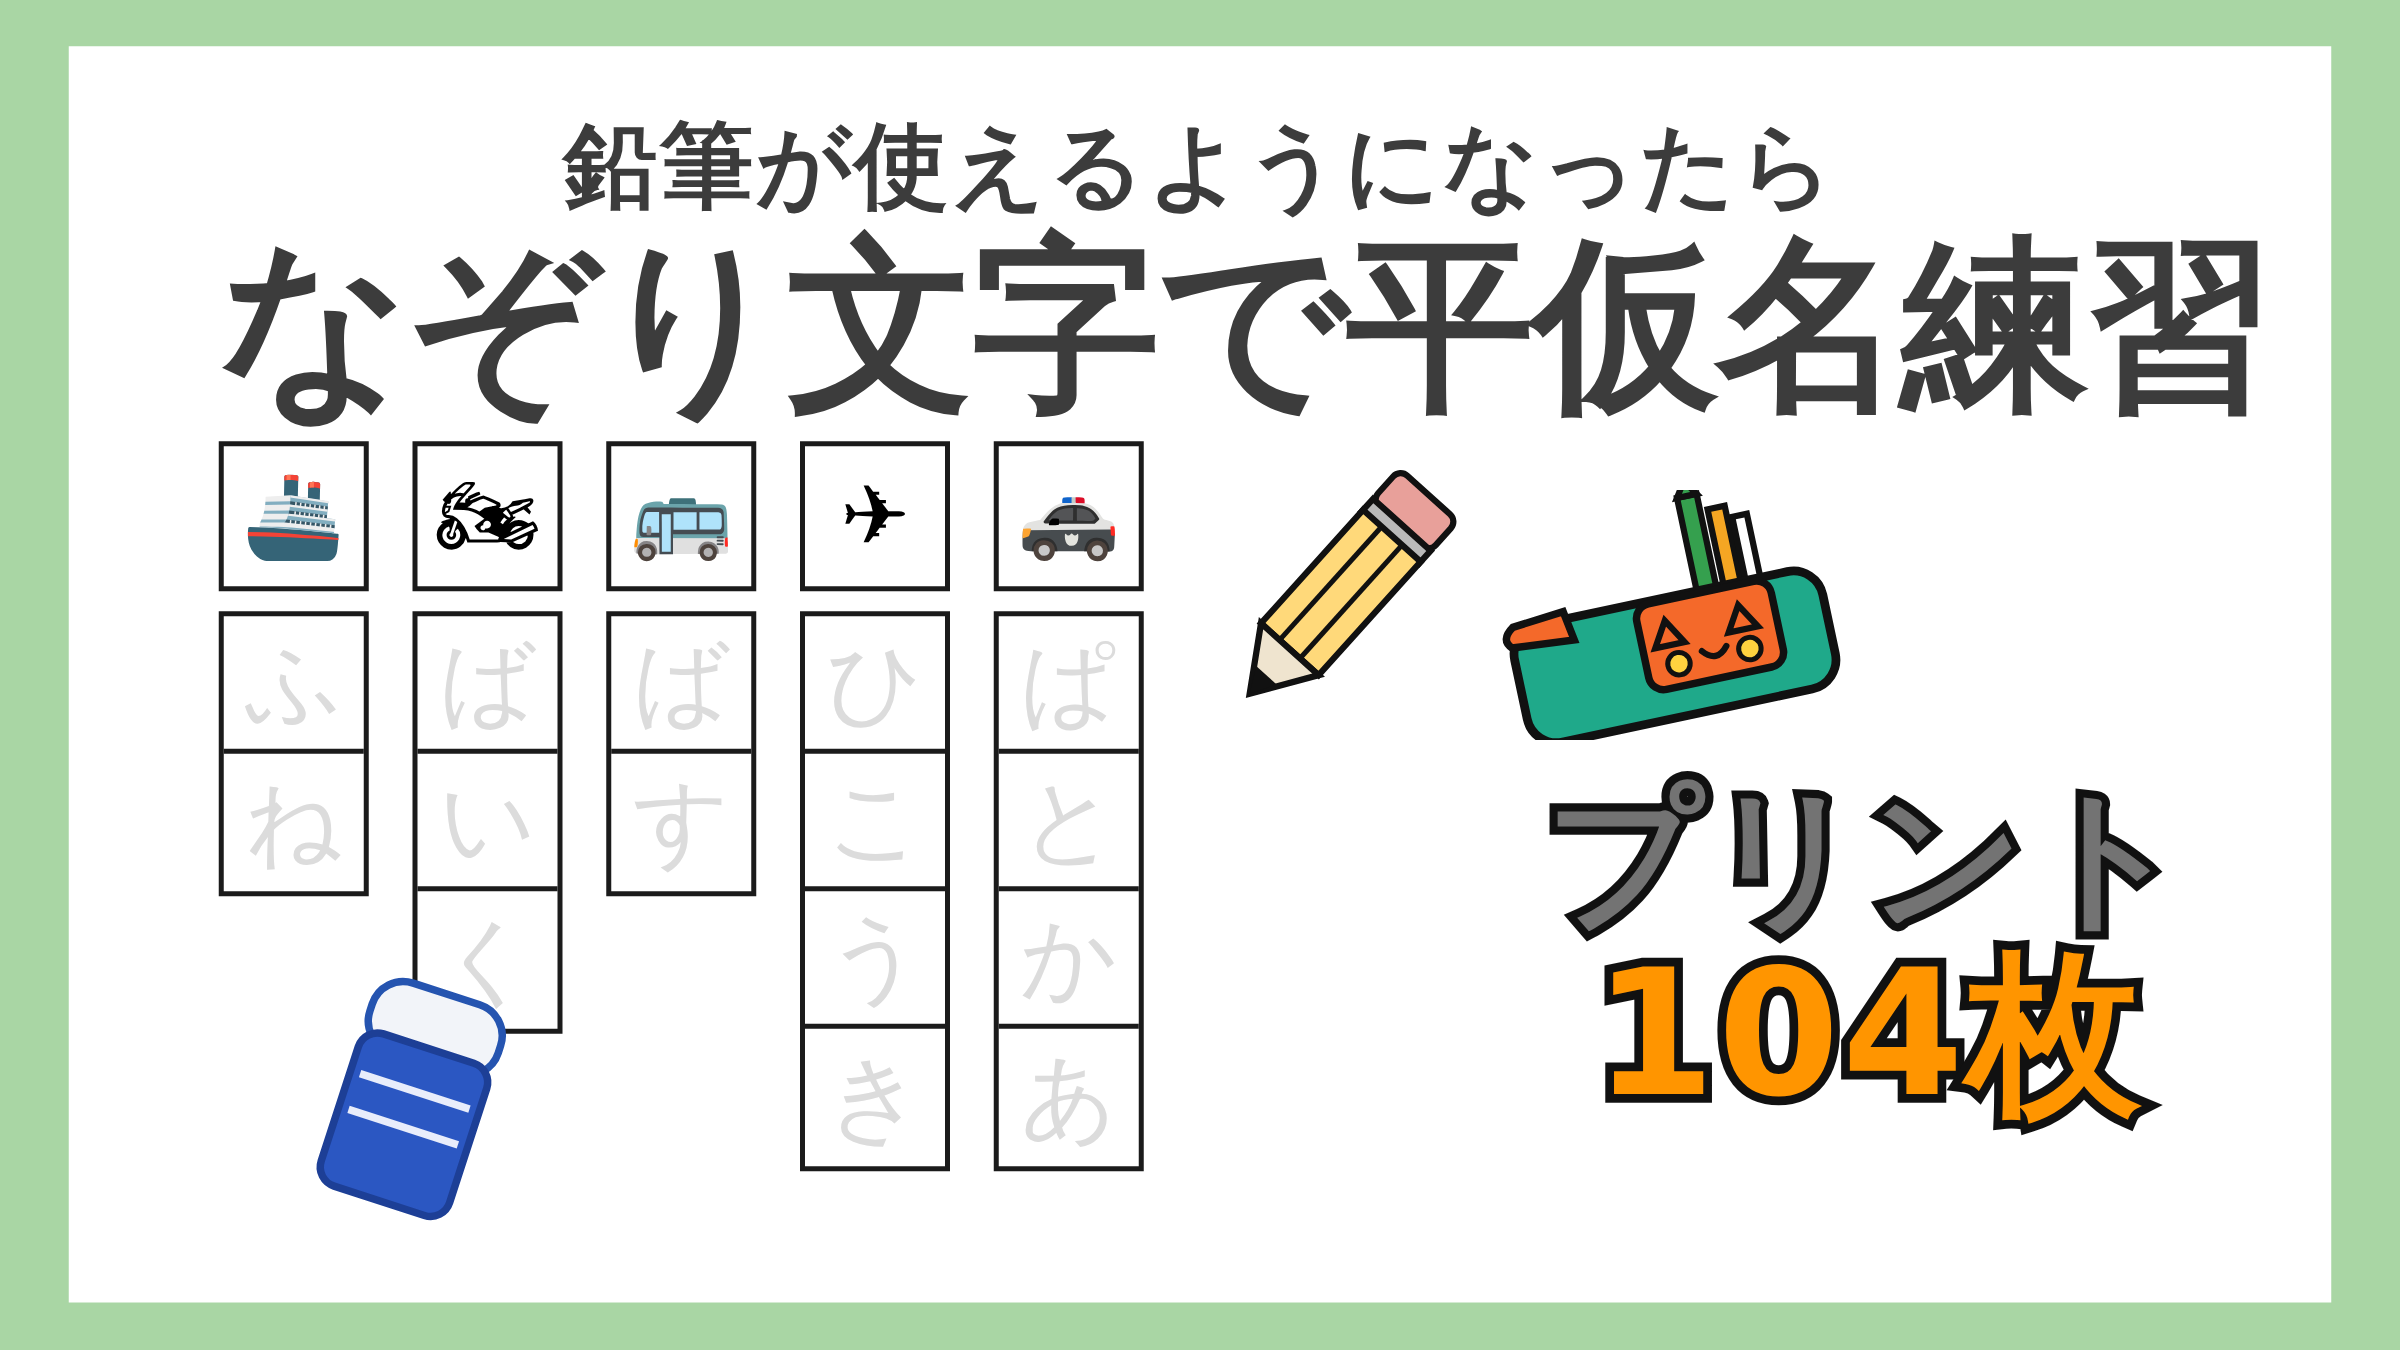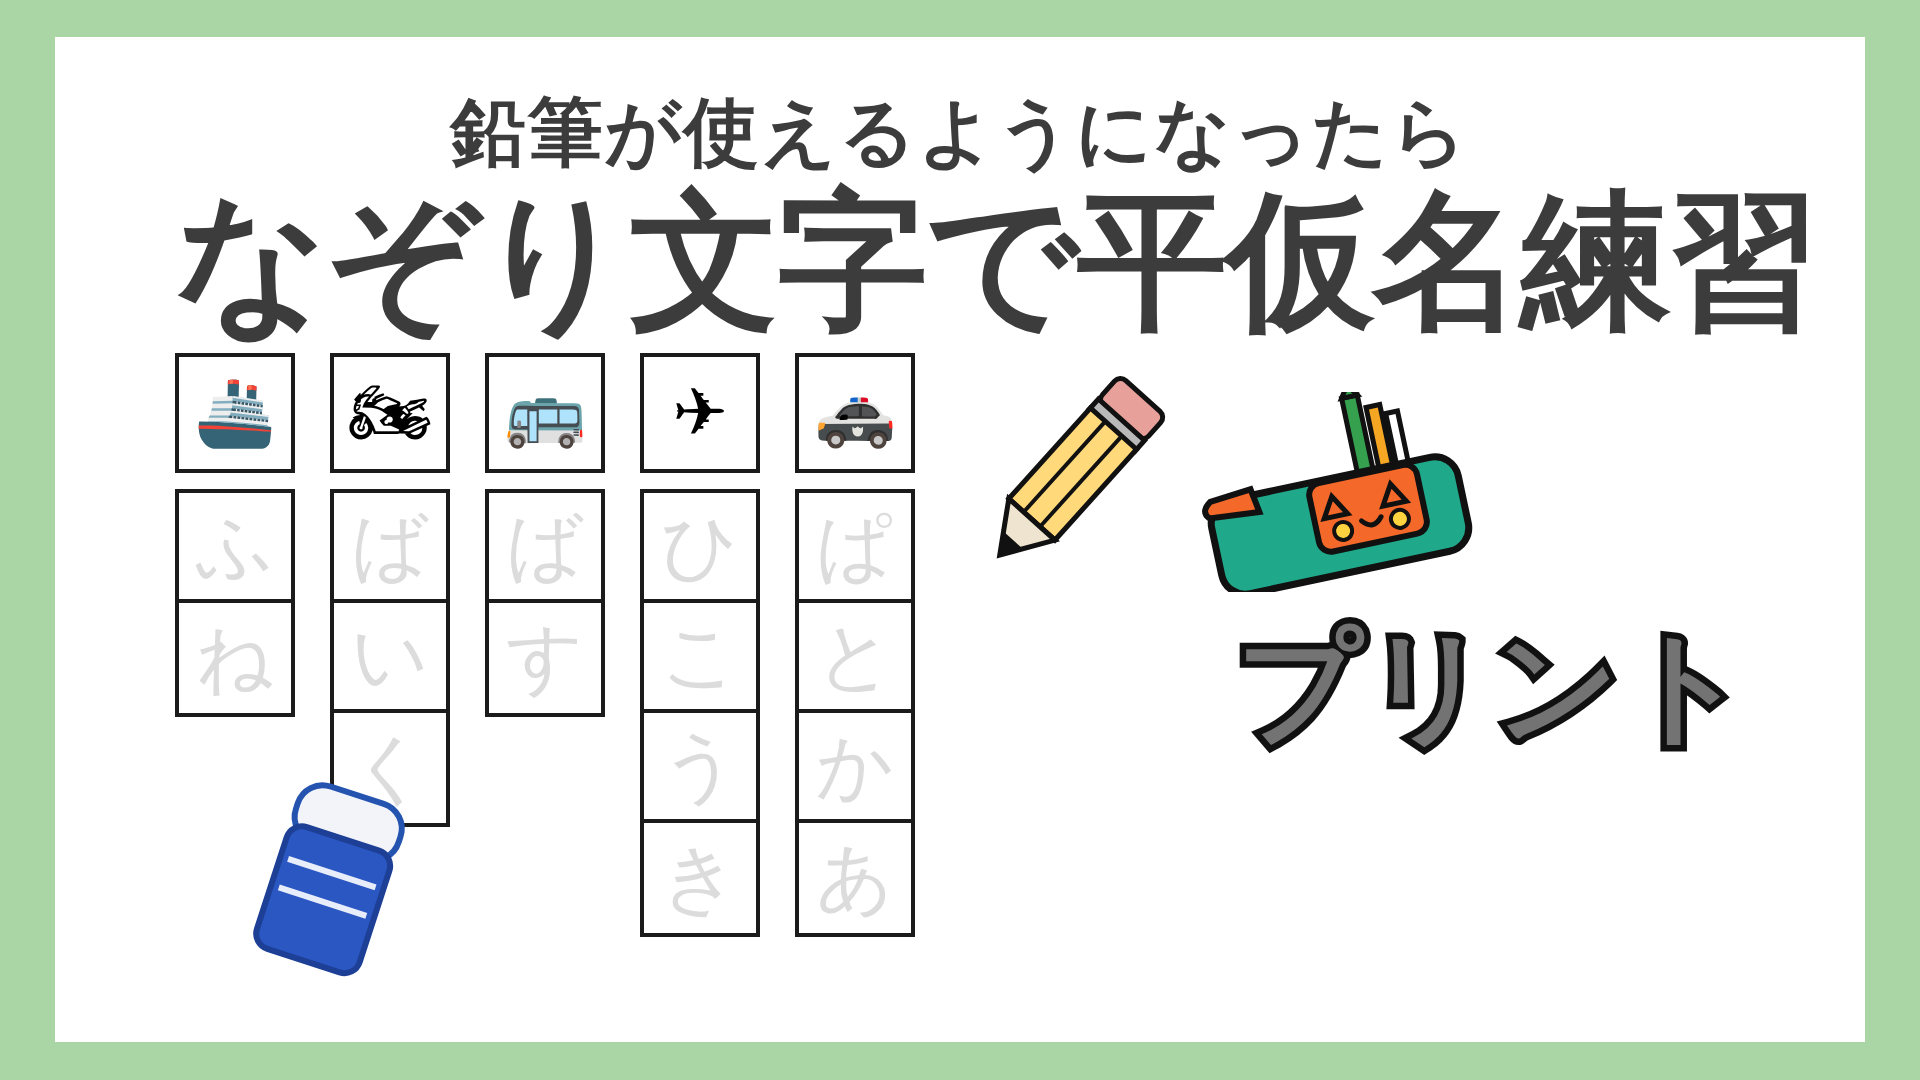--- a/index.html
+++ b/index.html
@@ -205,16 +205,17 @@
         <polygon points="138,104 150,124 126,124" fill="#f4692a" stroke="#111" stroke-width="5"></polygon>
         <polygon points="198,104 210,124 186,124" fill="#f4692a" stroke="#111" stroke-width="5"></polygon>
         <circle cx="142" cy="140" r="9" fill="#ffd23f" stroke="#111" stroke-width="4"></circle>
         <circle cx="200" cy="140" r="9" fill="#ffd23f" stroke="#111" stroke-width="4"></circle>
         <path d="M162 134 q10 12 20 0" fill="none" stroke="#111" stroke-width="5" stroke-linecap="round"></path>
       </g>
     </svg>
 
     <div class="promo">
       <div class="promo-line1">プリント</div>
+      <div class="promo-line2">104枚</div>
     </div>
 
   </div>
 </div>
 
 </body></html>

